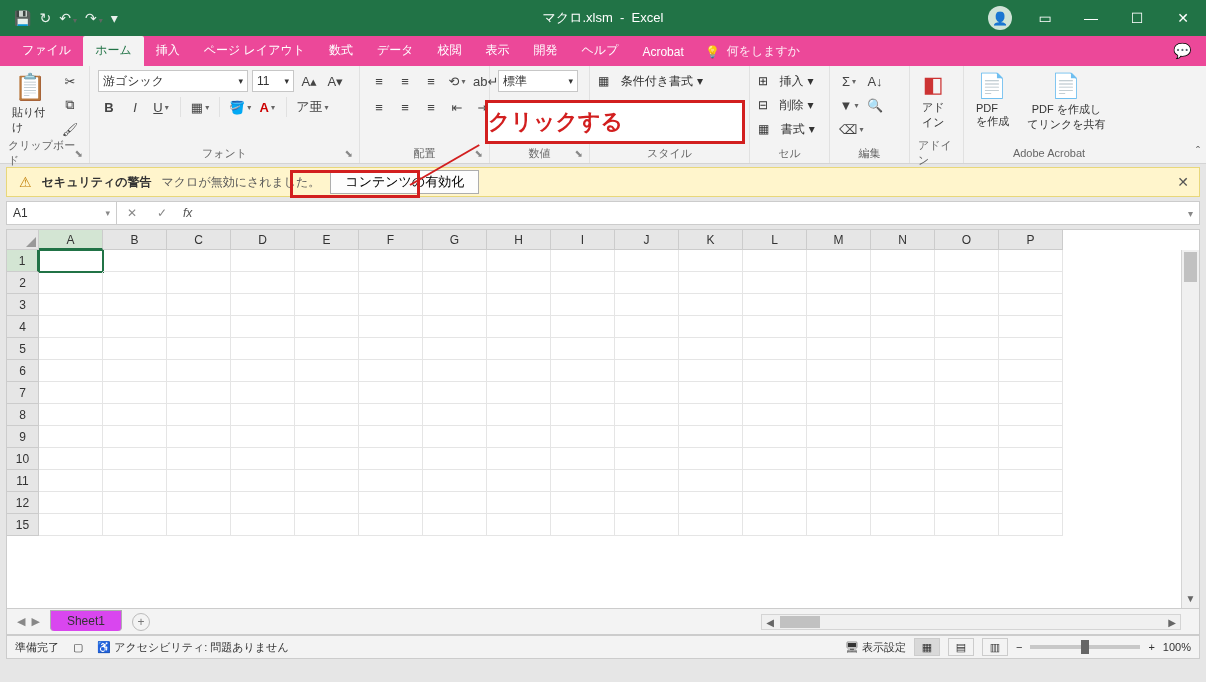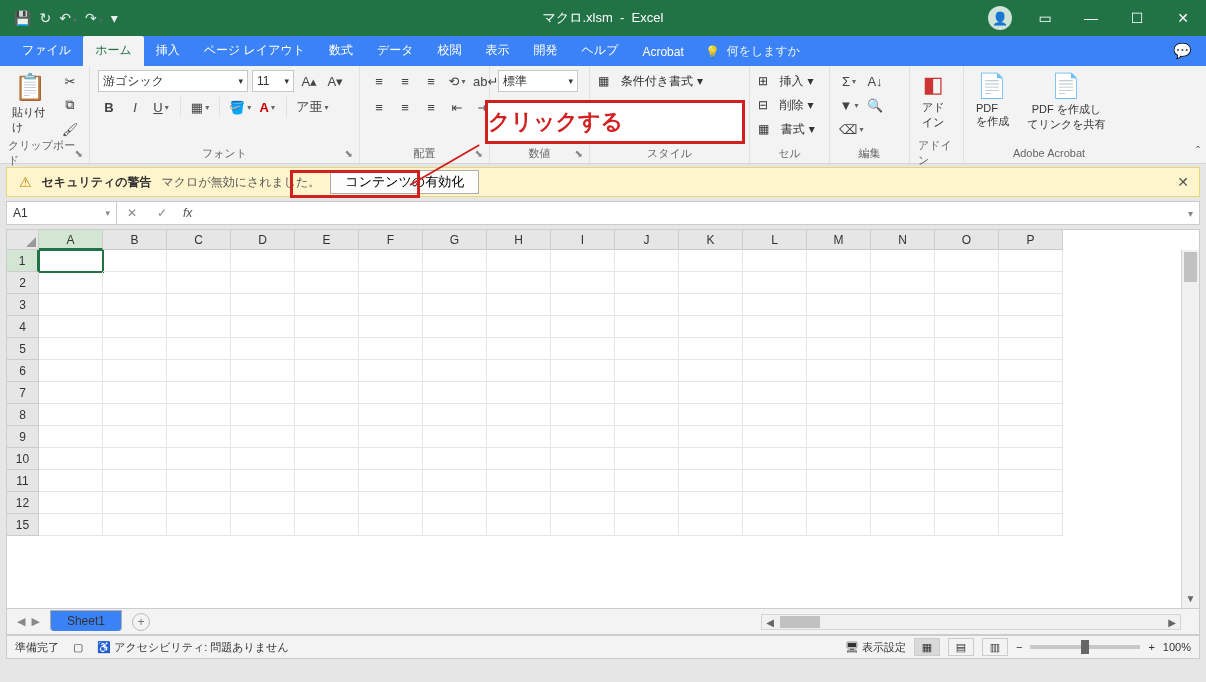--- a/index.html
+++ b/index.html
@@ -8,21 +8,21 @@
 
 .titlebar { background:#217346; height:36px; display:flex; align-items:center; color:#fff; position:relative; }
 .titlebar .qat { display:flex; gap:8px; padding-left:14px; align-items:center; }
 .titlebar .qat span { opacity:.9; font-size:14px; }
 .titlebar .title { position:absolute; left:50%; transform:translateX(-50%); font-size:13px; }
 .titlebar .winctrl { margin-left:auto; display:flex; align-items:center; gap:0; }
 .titlebar .winctrl .btn { width:46px; height:36px; display:flex; align-items:center; justify-content:center; font-size:14px; }
 .titlebar .winctrl .avatar { width:24px; height:24px; border-radius:50%; background:#cfe3d7; display:flex; align-items:center; justify-content:center; color:#217346; font-size:13px; margin-right:10px; }
 
 
-.tabs { background:#3b82f6; height:30px; display:flex; align-items:flex-end; padding-left:10px; color:#fff; position:relative;}
+.tabs { background:#ec4899; height:30px; display:flex; align-items:flex-end; padding-left:10px; color:#fff; position:relative;}
 .tab { padding:6px 12px 7px; font-size:12px; cursor:pointer; }
 .tab.active { background:#f3f3f3; color:#217346; border-radius:2px 2px 0 0; }
 .tabs .tellme { display:flex; align-items:center; gap:6px; margin-left:10px; opacity:.9; padding-bottom:6px;}
 .tabs .share { position:absolute; right:14px; bottom:6px; font-size:15px; }
 
 
 .ribbon { background:#f3f3f3; border-bottom:1px solid #d4d4d4; height:98px; display:flex; position:relative; }
 .group { border-right:1px solid #e1e1e1; padding:4px 8px 2px; display:flex; flex-direction:column; justify-content:space-between; min-width:0;}
 .group .body { display:flex; align-items:flex-start; gap:6px; flex:1; }
 .group .label { font-size:11px; color:#666; display:flex; align-items:center; justify-content:center; gap:6px; height:16px; position:relative;}
@@ -64,21 +64,21 @@
 .rw .rh.sel { background:#d3e5d3; border-right:2px solid #217346;}
 .rw .cell { width:64px; border-right:1px solid #e5e5e5; border-bottom:1px solid #e5e5e5; height:22px; }
 .rw .cell.sel { outline:2px solid #217346; outline-offset:-1px; }
 .vscroll { position:absolute; right:0; top:20px; bottom:0; width:18px; background:#f0f0f0; border-left:1px solid #d4d4d4;}
 .vscroll .thumb { position:absolute; top:2px; left:2px; right:2px; height:30px; background:#c1c1c1; }
 .vscroll .arr { position:absolute; left:0; right:0; height:18px; background:#f0f0f0; text-align:center; font-size:10px; color:#666; line-height:18px;}
 
 
 .sheetbar { display:flex; align-items:center; margin:0 6px; height:26px; background:#f3f3f3; border:1px solid #ccc; border-top:none; position:relative;}
 .sheetbar .nav { display:flex; gap:6px; padding:0 10px; color:#888; font-size:11px;}
-.sheetbar .stab { background:#3b82f6; border:1px solid #aeaeae; border-bottom:none; padding:3px 16px; font-size:12px; border-radius:0 0 4px 4px; position:relative; top:-1px;}
+.sheetbar .stab { background:#d946ef; border:1px solid #aeaeae; border-bottom:none; padding:3px 16px; font-size:12px; border-radius:0 0 4px 4px; position:relative; top:-1px;}
 .sheetbar .add { margin-left:10px; width:18px; height:18px; border:1px solid #bbb; border-radius:50%; text-align:center; line-height:16px; font-size:12px; color:#777;}
 .sheetbar .hscroll { position:absolute; right:18px; width:420px; height:16px; background:#f0f0f0; border:1px solid #d4d4d4; top:5px; display:flex; align-items:center;}
 .sheetbar .hscroll .arr { width:16px; text-align:center; font-size:10px; color:#666;}
 .sheetbar .hscroll .thumb { width:40px; height:12px; background:#c1c1c1; margin-left:2px;}
 
 
 .status { display:flex; align-items:center; margin:0 6px 6px; height:24px; background:#f3f3f3; border:1px solid #ccc; font-size:11px; padding:0 8px; gap:14px;}
 .status .right { margin-left:auto; display:flex; align-items:center; gap:8px;}
 .status .viewbtn { width:26px; height:18px; border:1px solid #ccc; display:flex; align-items:center; justify-content:center; font-size:11px; }
 .status .viewbtn.active { background:#d9d9d9; }

